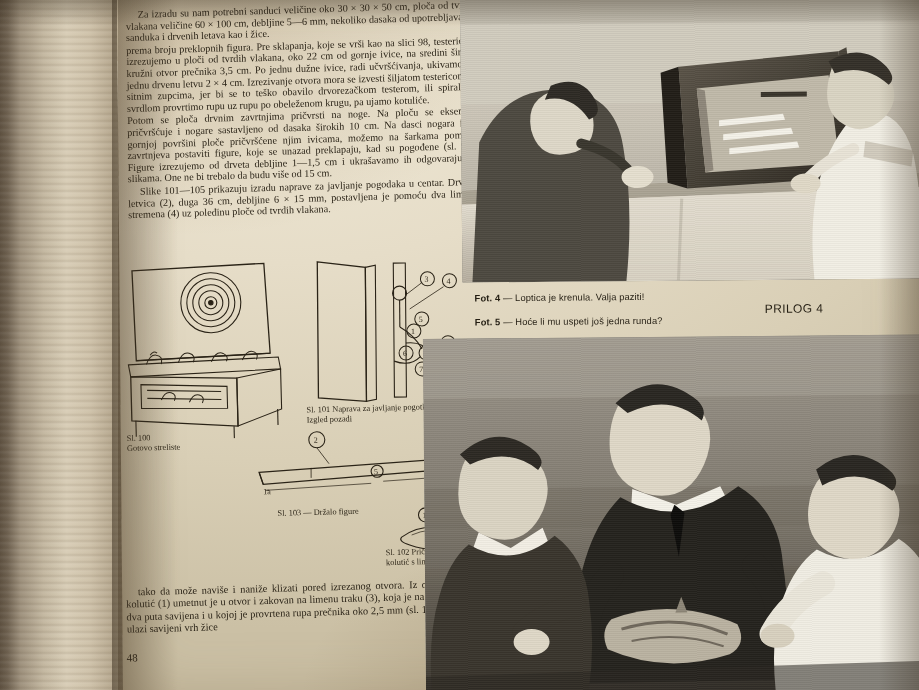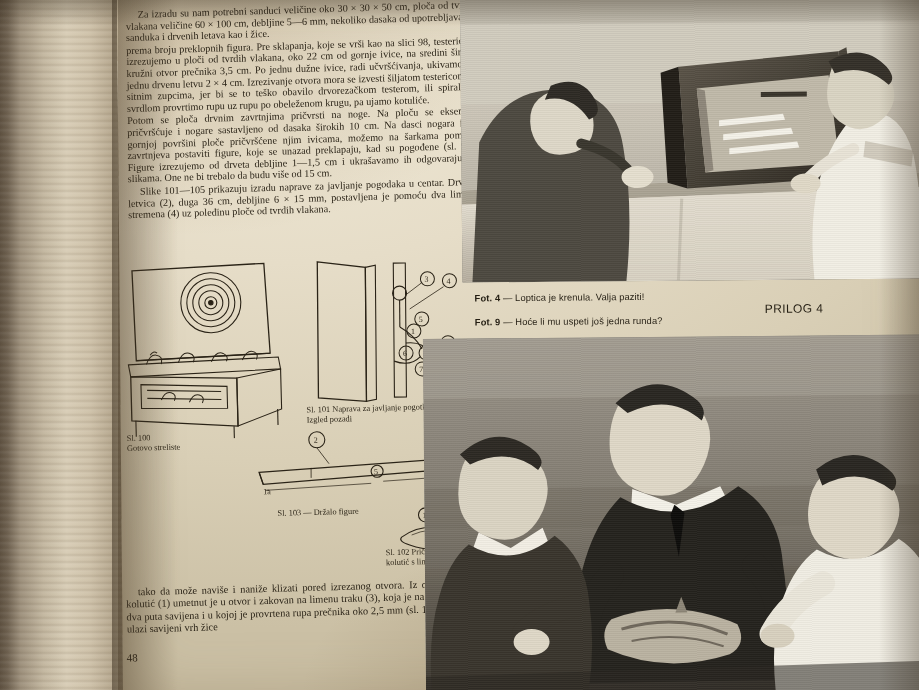--- a/index.html
+++ b/index.html
@@ -428,21 +428,21 @@
           <path d="M0 0 H470 V288 H0 Z" fill="none"></path>
         </svg>
         <div class="grain"></div>
       </div>
 
       <div class="photo-caption" style="left:355px; top:298px;">
         <b>Fot. 4</b>
         <span>— Loptica je krenula. Valja paziti!</span>
       </div>
       <div class="photo-caption" style="left:355px; top:322px;">
-        <b>Fot. 9</b>
+        <b>Fot. 5</b>
         <span>— Hoće li mu uspeti još jedna runda?</span>
       </div>
       <div class="prilog" style="left:645px; top:310px;">PRILOG 4</div>
 
       <div class="photo" style="left:303px; top:344px; width:512px; height:358px;">
         <svg width="512" height="358" viewBox="0 0 512 358" preserveAspectRatio="none">
           <defs>
             <linearGradient id="bgBot" x1="0" y1="0" x2="0" y2="1">
               <stop offset="0%" stop-color="#9b958a"></stop>
               <stop offset="40%" stop-color="#857f74"></stop>

